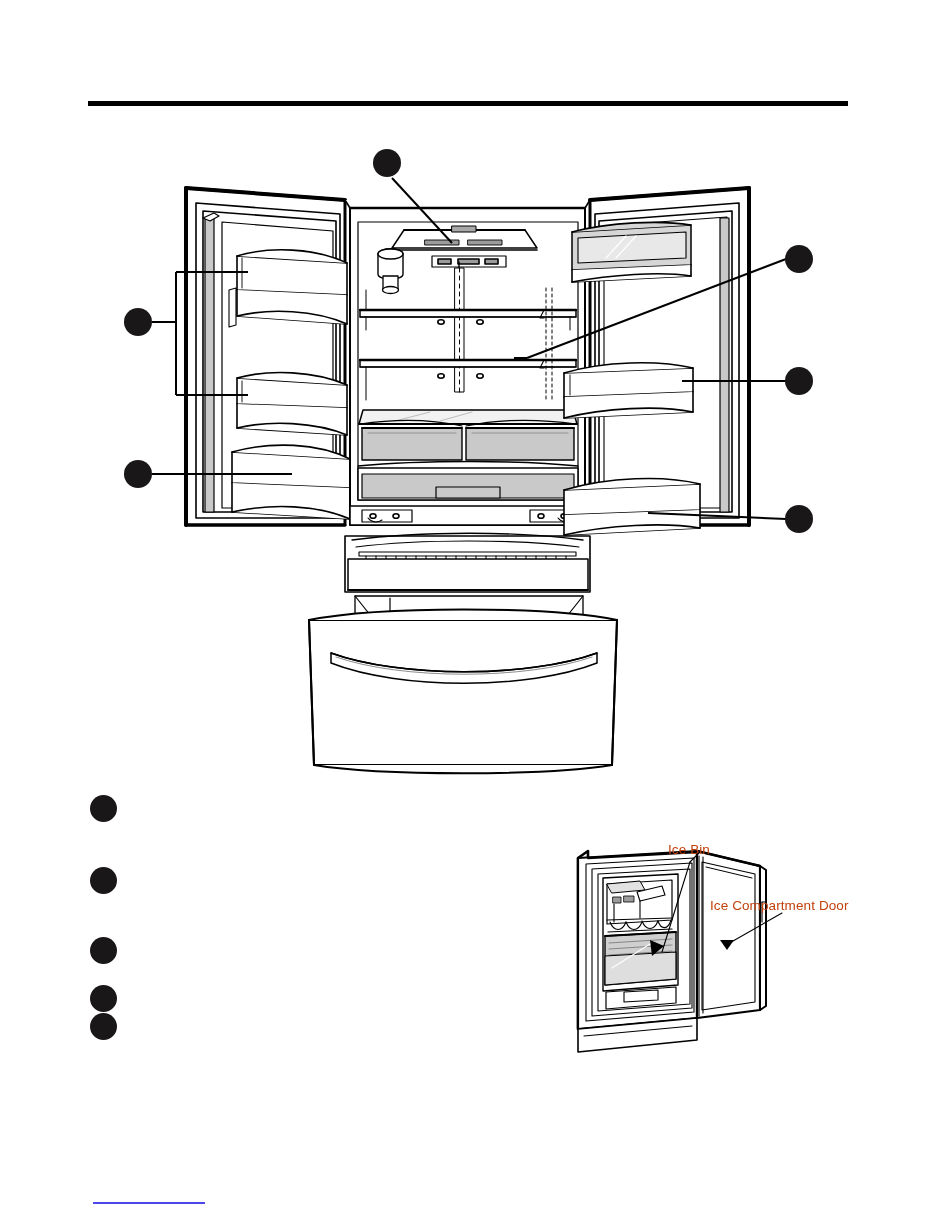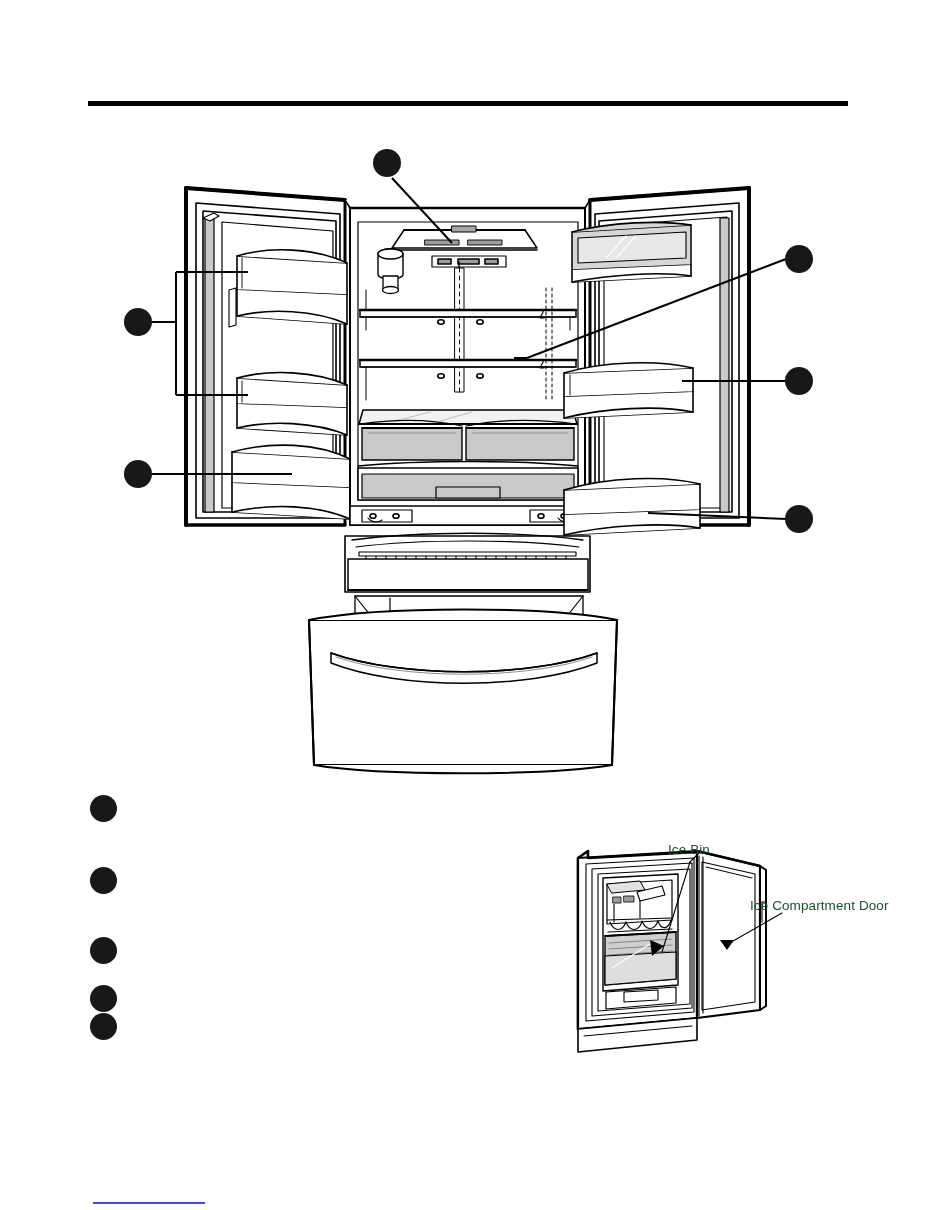--- a/index.html
+++ b/index.html
@@ -39,21 +39,21 @@
   }
   .bullet.legend {
     width: 27px;
     height: 27px;
   }
   
   .detail-label {
     position: absolute;
     font-family: "Liberation Sans", sans-serif;
     font-size: 13.5px;
-    color: #14532d;
+    color: #c2410c;
     white-space: nowrap;
     letter-spacing: 0.1px;
   }
   
   .footer-link {
     position: absolute;
     left: 93px;
     top: 1188px;
     width: 112px;
     height: 14px;
@@ -374,17 +374,17 @@
 
       <path d="M782 913 L726 945" stroke-width="1.1"></path>
       <path d="M720 940 L734 940 L727 950 Z" fill="#000" stroke="none"></path>
 
       <path d="M762 902 L766 902" stroke-width="1.1"></path>
       <path d="M762 902 L762 922" stroke-width="1.1"></path>
     </g>
   </svg>
 
   <div class="detail-label" style="left:668px; top:842px;">Ice Bin</div>
-  <div class="detail-label" style="left:750px; top:898px;">Ice Compartment Door</div>
+  <div class="detail-label" style="left:710px; top:898px;">Ice Compartment Door</div>
 
   <a class="footer-link" href="#"></a>
 
 </div>
 
 </body></html>

